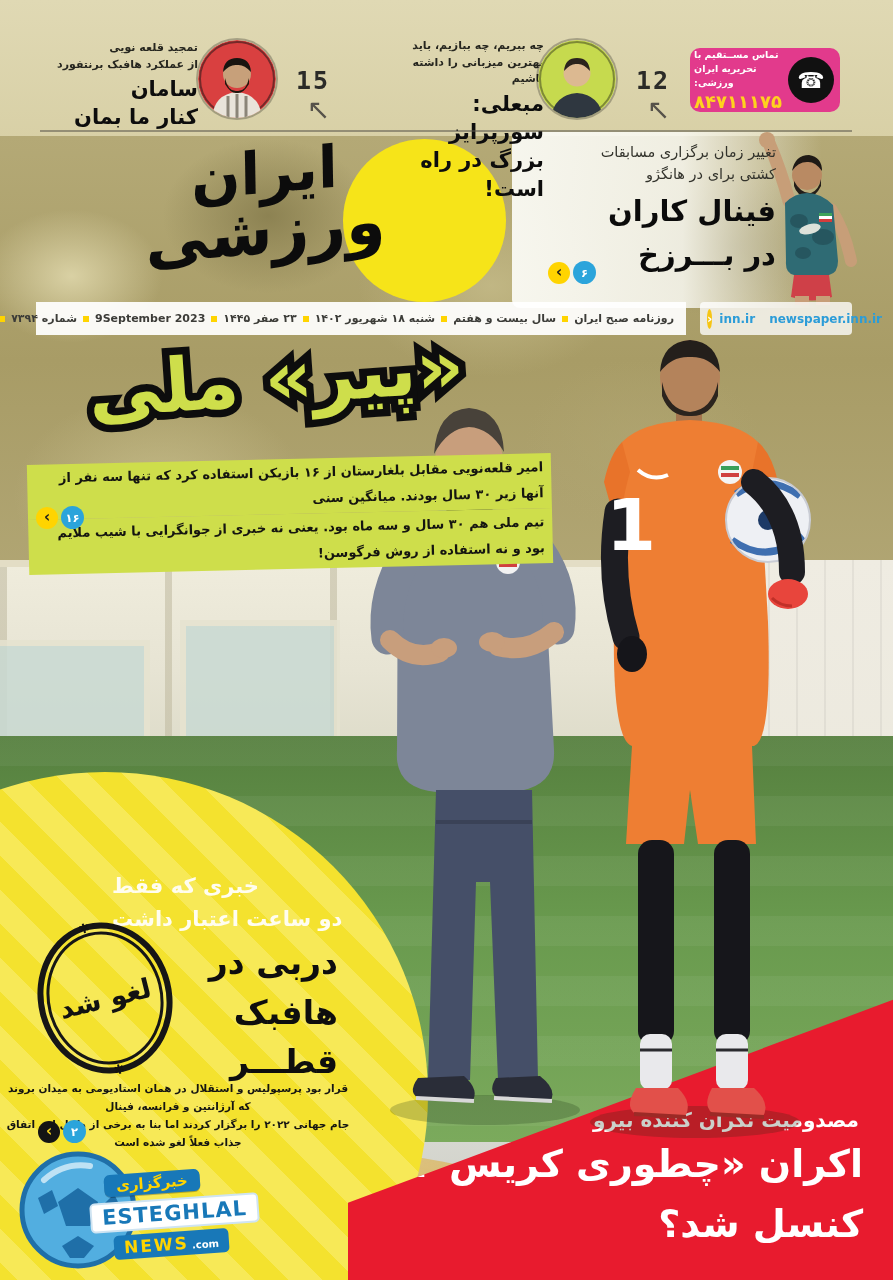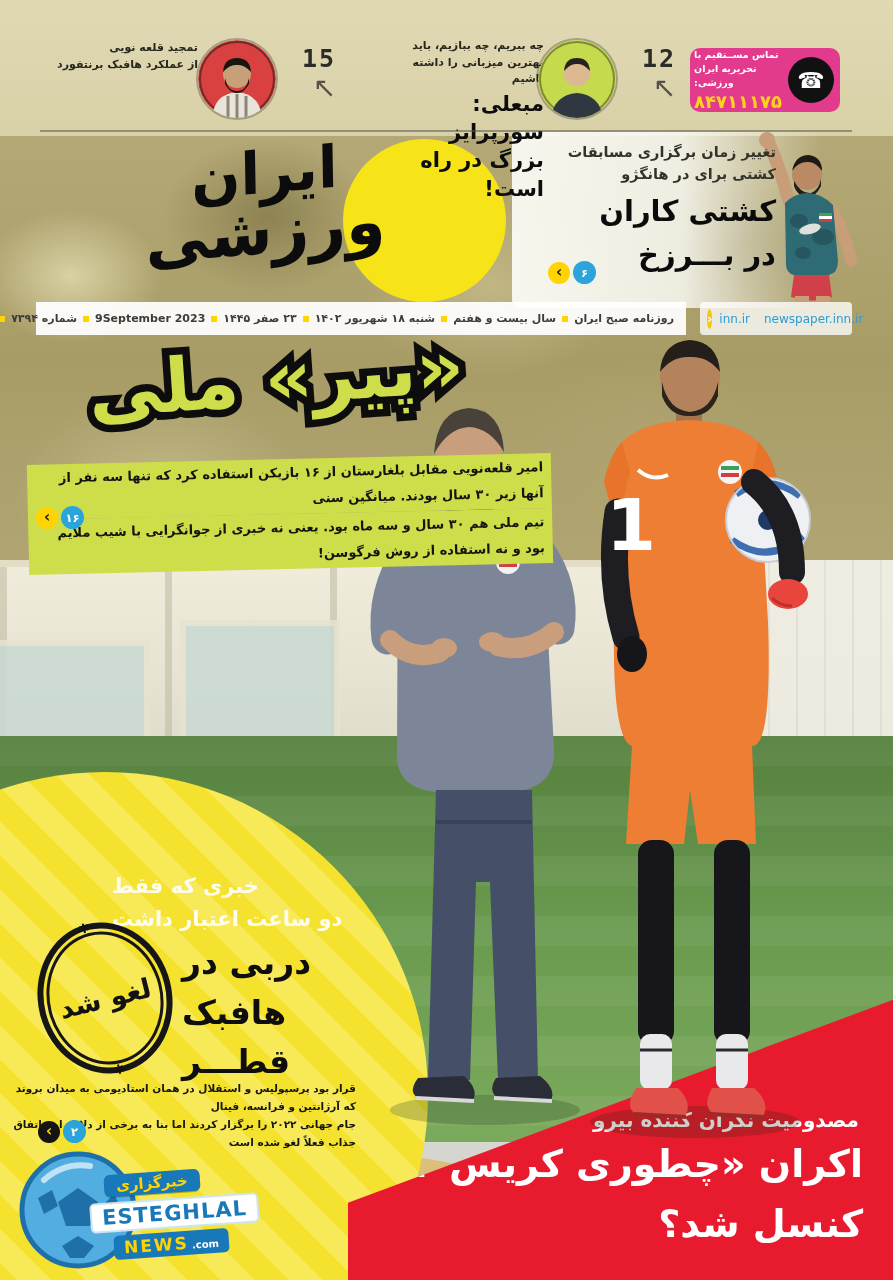--- a/index.html
+++ b/index.html
@@ -28,21 +28,21 @@
   .bg-pitch{position:absolute;left:0;top:736px;width:893px;height:420px;z-index:0;
     background:repeating-linear-gradient(180deg, rgba(255,255,255,.05) 0 30px, transparent 30px 60px),
     linear-gradient(180deg,#56803f 0%,#699a4e 45%,#7cab5d 100%)}
 
   
   .hdr-divider{position:absolute;left:40px;top:130px;width:812px;height:2px;background:#5b574c;opacity:.55;z-index:9}
   .hdr-text{position:absolute;z-index:9;}
   .hdr-kicker{font-size:11px;font-weight:700;color:#26261f;line-height:1.5}
   .hdr-title{font-size:21px;font-weight:900;color:#0d0d0d;line-height:1.35;margin-top:2px}
   .avatar{position:absolute;width:78px;height:78px;border-radius:50%;overflow:hidden;z-index:9;box-shadow:0 0 0 2px rgba(0,0,0,.25)}
-  .pagemark{position:absolute;display:flex;gap:15px;align-items:flex-start;height:80px;z-index:9}
+  .pagemark{position:absolute;display:flex;gap:9px;align-items:flex-end;height:80px;z-index:9}
   .pm-line{width:1px;background:#8a8578}
   .pm-mid{display:flex;flex-direction:column;padding-top:2px}
   .pm-num{font-family:"DejaVu Sans Mono",monospace;font-weight:bold;font-size:25px;color:#2b2b28;letter-spacing:2px;align-self:flex-end;direction:ltr}
   .pm-arrow{font-size:28px;line-height:24px;color:#56524a;margin-top:3px;align-self:flex-start}
   .phonebox{position:absolute;left:690px;top:48px;width:150px;height:64px;background:#e23a8c;border-radius:10px;z-index:9;
     display:flex;align-items:center;gap:6px;padding:5px 6px}
   .phone-circle{width:46px;height:46px;border-radius:50%;background:#111;color:#fff;display:flex;align-items:center;justify-content:center;font-size:22px;flex:0 0 auto}
   .phone-texts{flex:1;text-align:left;color:#fff}
   .phone-texts .l{font-size:9.5px;font-weight:700;line-height:1.45}
   .phone-texts .n{font-size:18px;font-weight:900;color:#ffd21e;direction:ltr;letter-spacing:1px;margin-top:1px}
@@ -50,65 +50,65 @@
   
   .logo-circle{position:absolute;left:343px;top:139px;width:163px;height:163px;border-radius:50%;background:#f6e419;z-index:3}
   .logo-text{position:absolute;left:110px;top:146px;width:310px;z-index:4;transform:rotate(-5deg) skewX(-4deg);
     text-align:center;font-weight:900;color:#0c0c0c;line-height:.95;letter-spacing:-2px}
   .logo-text .l1{font-size:58px}
   .logo-text .l2{font-size:64px}
 
   
   .wrestle-overlay{position:absolute;left:512px;top:132px;width:310px;height:176px;z-index:3;border-radius:8px;
     background:linear-gradient(90deg, rgba(250,250,244,.95) 0%, rgba(250,250,244,.85) 55%, rgba(250,250,244,0) 100%)}
-  .wrestle-kicker{position:absolute;left:548px;top:142px;width:228px;z-index:5;text-align:right;font-size:14.5px;font-weight:700;color:#33332c;line-height:1.5}
+  .wrestle-kicker{position:absolute;left:548px;top:142px;width:228px;z-index:5;text-align:right;font-size:14.5px;font-weight:400;color:#33332c;line-height:1.5}
   .wrestle-title{position:absolute;left:560px;top:190px;width:216px;z-index:5;text-align:right;font-size:29px;font-weight:900;color:#0b0b0b;line-height:1.5}
   .wrestler-svg{position:absolute;left:733px;top:129px;z-index:4}
 
   
   .pgc{position:absolute;display:flex;align-items:center;gap:3px;z-index:9;direction:ltr}
   .pgc .arr{width:22px;height:22px;border-radius:50%;background:#ffd400;color:#1c1c1c;font-weight:900;display:flex;align-items:center;justify-content:center;font-size:15px;line-height:1}
   .pgc .num{width:23px;height:23px;border-radius:50%;background:#2ba4db;color:#fff;font-size:11.5px;font-weight:900;display:flex;align-items:center;justify-content:center}
   .pgc.dark .arr{background:#141414;color:#f6d41c}
 
   
   .dateline{position:absolute;left:36px;top:302px;width:650px;height:33px;background:rgba(255,255,255,.93);z-index:8;
     display:flex;align-items:center;justify-content:flex-start;padding:0 12px;gap:0}
   .dl-item{font-size:11px;font-weight:700;color:#3c3c38;white-space:nowrap}
   .dl-item.ltr{direction:ltr}
   .dl-sep{width:6px;height:6px;background:#ffd400;margin:0 6px;flex:0 0 auto}
   .linkbar{position:absolute;left:700px;top:302px;width:152px;height:33px;background:rgba(255,255,255,.78);border-radius:4px;z-index:8;
     display:flex;align-items:center;gap:7px;padding:0 7px;direction:ltr}
   .linkbar .goarr{width:20px;height:20px;border-radius:50%;background:#f6c514;color:#fff;font-weight:900;font-size:13px;display:flex;align-items:center;justify-content:center}
-  .linkbar a{font-size:12px;font-weight:400;color:#2b9cd8;text-decoration:none;white-space:nowrap}
+  .linkbar a{font-size:12px;font-weight:700;color:#2b9cd8;text-decoration:none;white-space:nowrap}
   .linkbar .vline{width:1px;height:16px;background:#b9b9ae}
 
   
   .headline{position:absolute;left:20px;top:332px;width:514px;height:124px;z-index:9;transform:rotate(-4deg);
     font-weight:900;font-size:74px;line-height:1.25;text-align:center;letter-spacing:-2px}
   .headline .stroke{position:absolute;inset:0;color:#0d0d0d;-webkit-text-stroke:15px #0d0d0d;text-shadow:0 5px 0 #0d0d0d}
   .headline .fill{position:absolute;inset:0;color:#cede4b}
   .deck{position:absolute;left:28px;top:459px;width:524px;z-index:9;transform:rotate(-1.3deg);text-align:right;
     font-size:13px;font-weight:700;line-height:2.0}
   .deck span{display:inline-block;background:#cede4b;color:#151510;padding:1px 8px 2px}
 
   
   .figures{position:absolute;left:340px;top:322px;z-index:7}
 
   
   .derby{position:absolute;left:-218px;top:772px;width:646px;height:646px;border-radius:50%;z-index:4;
     background:repeating-linear-gradient(45deg,#f4e22e 0 24px,#f7e957 24px 48px)}
   .derby-kicker{position:absolute;left:330px;top:98px;width:232px;text-align:left;font-size:21px;font-weight:900;color:#fffdf0;line-height:1.55}
-  .derby-title{position:absolute;left:400px;top:166px;width:156px;text-align:left;font-size:33px;font-weight:900;color:#0e0e0e;line-height:1.5}
+  .derby-title{position:absolute;left:400px;top:166px;width:156px;text-align:right;font-size:33px;font-weight:900;color:#0e0e0e;line-height:1.5}
   .stamp{position:absolute;left:256px;top:150px;width:134px;height:152px;transform:rotate(-14deg)}
   .stamp .ring{position:absolute;inset:0;border:6px solid #161616;border-radius:50%}
   .stamp .ring2{position:absolute;inset:9px;border:3px solid #161616;border-radius:50%}
   .stamp .txt{position:absolute;inset:0;display:flex;align-items:center;justify-content:center;font-size:27px;font-weight:900;color:#121212}
   .stamp .star{position:absolute;font-size:13px;color:#121212;left:58px}
-  .derby-body{position:absolute;left:218px;top:308px;width:356px;font-size:10.5px;font-weight:700;color:#151512;line-height:1.7}
+  .derby-body{position:absolute;left:218px;top:308px;width:356px;text-align:center;font-size:10.5px;font-weight:700;color:#151512;line-height:1.7}
 
   
   .lusail{position:absolute;left:0;top:1142px;width:640px;height:138px;z-index:2;overflow:hidden;
     background:linear-gradient(180deg,#d6d7d0 0%,#cfcfc6 55%,#bdbaab 100%)}
   .dome{position:absolute;left:18px;top:6px;width:545px;height:190px;border-radius:50% 50% 0 0 / 42% 42% 0 0;
     background:linear-gradient(180deg,#e2c887 0%,#caa551 45%,#b08c3e 100%);box-shadow:inset 0 -18px 26px rgba(80,60,20,.35)}
   .dome-mouth{position:absolute;left:150px;top:52px;width:290px;height:40px;border-radius:8px;background:linear-gradient(180deg,#56544a,#7d7a6c)}
   .dome-screen{position:absolute;left:370px;top:58px;width:70px;height:22px;background:#2e3a44;border:2px solid #888475}
   .lusail-ground{position:absolute;left:0;top:96px;width:640px;height:42px;background:linear-gradient(180deg,#c2bfae,#aaa794)}
   .lusail-person{position:absolute;left:398px;top:62px;width:9px;height:30px;background:#23272b;border-radius:4px 4px 0 0}
@@ -147,20 +147,24 @@
   <div class="bg-fence"></div>
   <div class="bg-panel" style="left:-20px;top:640px;width:170px;height:200px"></div>
   <div class="bg-panel" style="left:180px;top:620px;width:160px;height:215px"></div>
   <div class="bg-wall-right"></div>
   <div class="bg-pitch"></div>
 
   <div class="hdr-text" style="left:50px;top:40px;width:148px">
     <div class="hdr-kicker">
       <span>تمجید قلعه نویی</span><br>
       <span>از عملکرد هافبک برنتفورد</span>
+    </div>
+    <div class="hdr-title">
+      <span>سامان</span><br>
+      <span>کنار ما بمان</span>
     </div>
   </div>
 
   <div class="avatar" style="left:198px;top:40px">
     <svg width="78" height="78" viewBox="0 0 78 78">
       <circle cx="39" cy="39" r="39" fill="#d94040"></circle>
       <circle cx="39" cy="39" r="37" fill="none" stroke="#111" stroke-width="2" opacity=".5"></circle>
       <path d="M14,78 Q16,54 39,52 Q62,54 64,78 Z" fill="#e9e4da"></path>
       <path d="M30,56 v22 M39,54 v24 M48,56 v22" stroke="#8b8578" stroke-width="3"></path>
       <circle cx="39" cy="34" r="14" fill="#c7a07a"></circle>
@@ -245,21 +249,21 @@
     <ellipse cx="77" cy="100" rx="11" ry="5" fill="#f2efe6" opacity=".9" transform="rotate(-14 77 100)"></ellipse>
     <path d="M61,146 L96,146 L99,168 Q79,175 58,168 Z" fill="#cf4048"></path>
     <rect x="62" y="167" width="14" height="9" fill="#c79e78"></rect>
     <rect x="83" y="167" width="14" height="9" fill="#c79e78"></rect>
   </svg>
   <div class="wrestle-kicker">
     <span>تغییر زمان برگزاری مسابقات</span><br>
     <span>کشتی برای در هانگژو</span>
   </div>
   <div class="wrestle-title">
-    <span>کشتی کاران</span><br>
+    <span>فینال کاران</span><br>
     <span>در بـــرزخ</span>
   </div>
   <div class="pgc" style="left:548px;top:261px">
     <span class="arr">‹</span>
     <span class="num">۶</span>
   </div>
 
   <div class="dateline">
     <span class="dl-item">روزنامه صبح ایران</span>
       <span class="dl-sep"></span>

